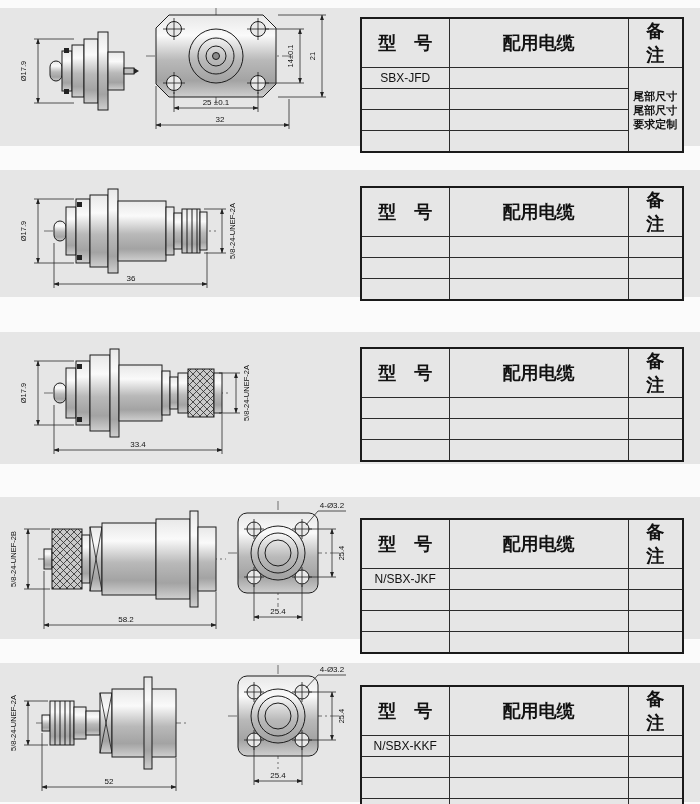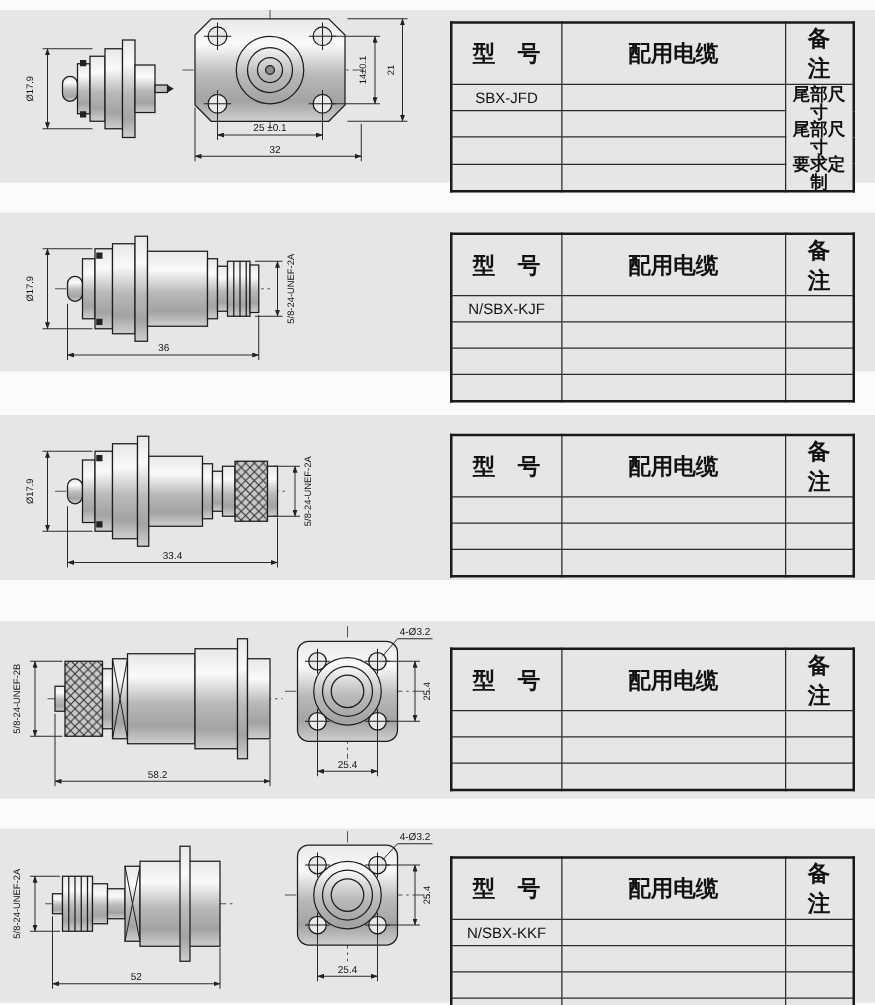--- a/index.html
+++ b/index.html
@@ -4,21 +4,21 @@
 <style>
   html,body{margin:0;padding:0;}
   body{width:700px;height:804px;background:#fbfbfb;position:relative;
        font-family:"Liberation Sans","DejaVu Sans",sans-serif;overflow:hidden;}
   .band{position:absolute;left:0;width:700px;background:#e6e6e6;}
   table.spec{position:absolute;left:360px;border-collapse:collapse;table-layout:fixed;
              border:2px solid #1a1a1a;background:#e6e6e6;}
   table.spec td{border:1px solid #2b2b2b;height:20px;padding:0;text-align:center;
                 font-size:12px;color:#111;vertical-align:middle;overflow:hidden;}
   table.spec tr.h td{font-weight:bold;font-size:18px;}
-  table.spec td.remark{font-size:14px;line-height:14px;font-weight:bold;}
+  table.spec td.remark{font-size:11px;line-height:14px;font-weight:bold;}
   svg{position:absolute;left:4px;top:0;}
   svg text{font-size:8px;fill:#141414;}
   svg text.rt{font-size:7.5px;}
   .ln{stroke:#1c1c1c;stroke-width:1;}
   .dim{stroke:#2a2a2a;stroke-width:0.8;fill:none;}
   .cl{stroke:#3a3a3a;stroke-width:0.7;fill:none;stroke-dasharray:9 3 2 3;}
   .hole{fill:#e9e9e9;stroke:#1c1c1c;stroke-width:1;}
   .xln{stroke:#1c1c1c;stroke-width:0.8;}
 </style>
 </head>
@@ -195,25 +195,20 @@
         <col style="width:88px">
         <col style="width:179px">
         <col style="width:55px">
       </colgroup>
     <tbody>
       <tr class="h">
         <td>型　号</td>
         <td>配用电缆</td>
         <td>备　注</td>
       </tr>
-      <tr>
-          <td>N/SBX-KJF</td>
-          <td></td>
-          <td></td>
-        </tr>
       <tr>
           <td></td>
           <td></td>
           <td></td>
         </tr>
       <tr>
           <td></td>
           <td></td>
           <td></td>
         </tr>
@@ -397,20 +392,25 @@
         <col style="width:179px">
         <col style="width:55px">
       </colgroup>
     <tbody>
       <tr class="h">
         <td>型　号</td>
         <td>配用电缆</td>
         <td>备　注</td>
       </tr>
       <tr>
+          <td>N/SBX-JKF</td>
+          <td></td>
+          <td></td>
+        </tr>
+      <tr>
           <td></td>
           <td></td>
           <td></td>
         </tr>
       <tr>
           <td></td>
           <td></td>
           <td></td>
         </tr>
       <tr>

